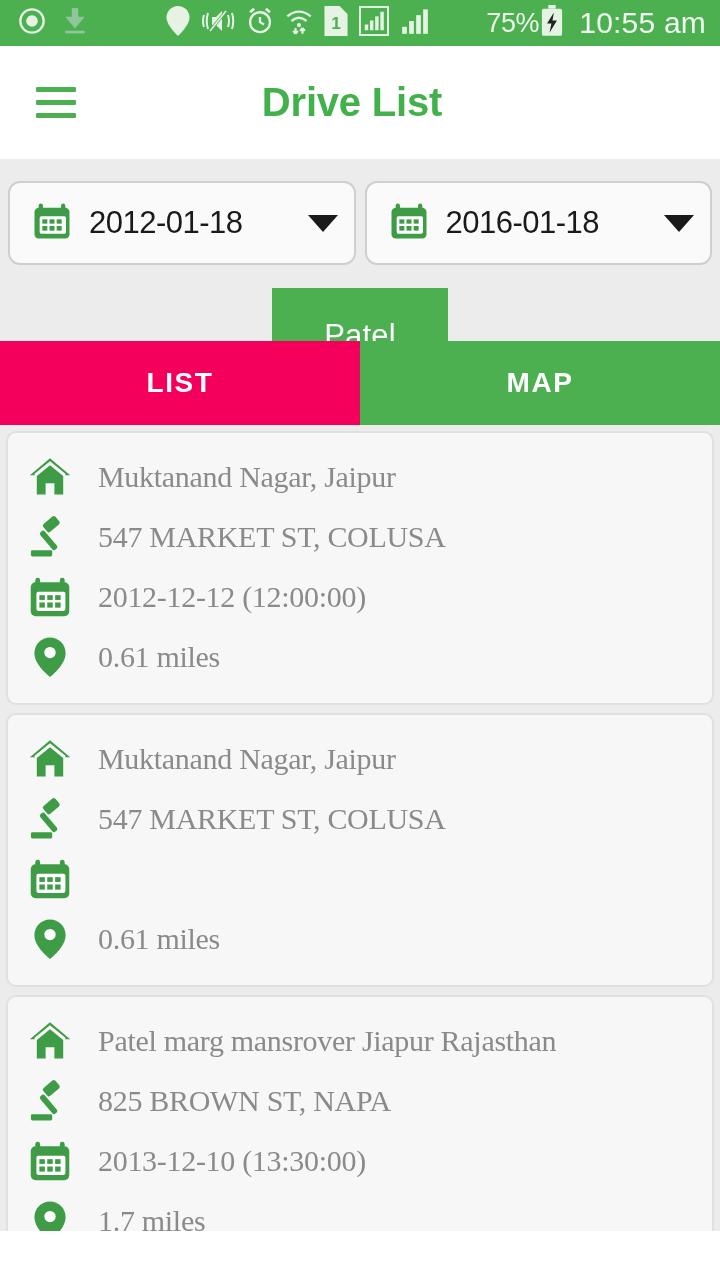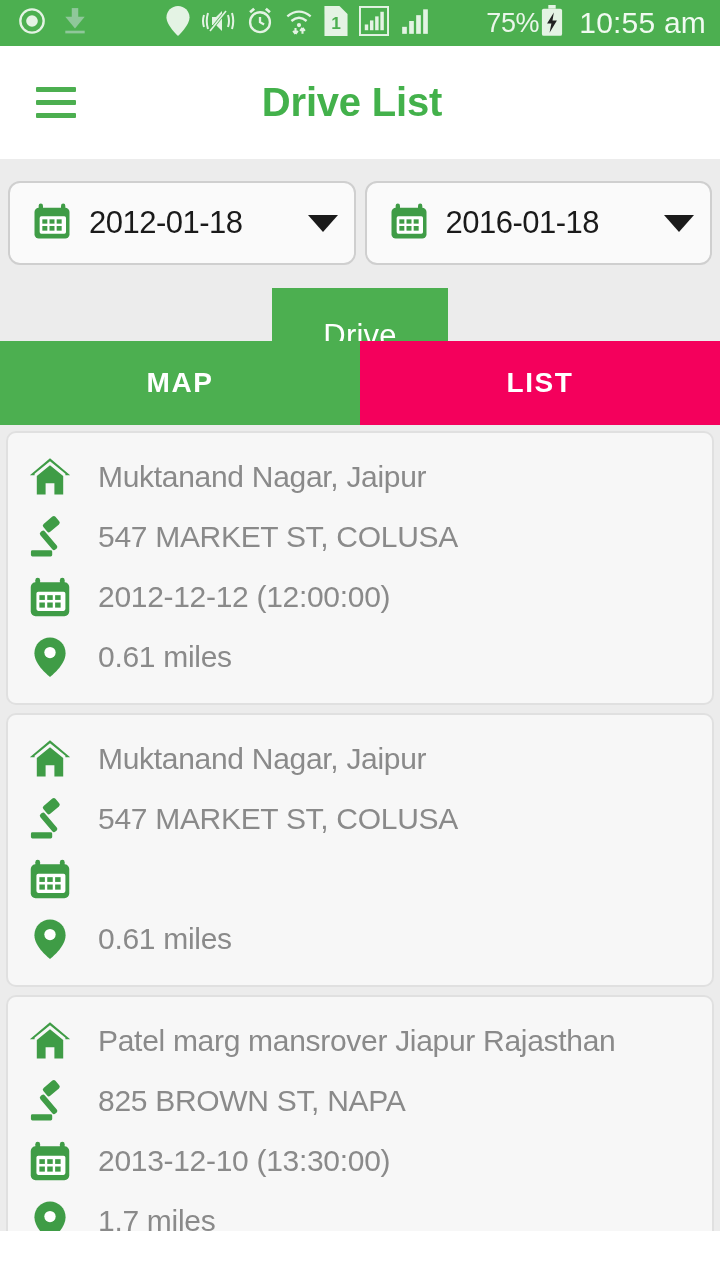--- a/index.html
+++ b/index.html
@@ -139,20 +139,21 @@
   }
   .tab.active { background: #F4005C; }
   .tab.inactive { background: #4CAF50; }
 
   
   .list-area {
     background: #ececec;
     padding: 6px 6px 0 6px;
     height: calc(1280px - 46px - 113px - 231px - 84px);
     overflow: hidden;
+    font-family: Liberation Serif, serif;
   }
   .card {
     background: #f7f7f7;
     border: 2px solid #e0e0e0;
     border-radius: 10px;
     padding: 14px 0 16px 0;
     margin-bottom: 8px;
   }
   .card-row {
     display: flex;
@@ -316,27 +317,27 @@
             <rect x="14.8" y="15" width="3" height="2.8"></rect>
           </g>
         </svg>
       </span>
       <span class="date-label">2016-01-18</span>
       <span class="caret"></span>
     </div>
   </div>
 
   <div class="search-wrap">
-    <button class="search-btn">Drive</button>
+    <button class="search-btn">Patel</button>
   </div>
 </div>
 
 <div class="tabs">
+  <div class="tab active">LIST</div>
   <div class="tab inactive">MAP</div>
-  <div class="tab active">LIST</div>
 </div>
 
 <div class="list-area">
 
   <div class="card">
     <div class="card-row">
       <span class="card-icon">
         <svg width="44" height="44" viewBox="0 0 24 24">
           <path d="M12 1.8 L1 11 L3.6 11 L3.6 10.2 L12 3.4 L20.4 10.2 L20.4 11 L23 11 Z" fill="#3f9c46"></path>
           <path d="M12 5.6 L4.8 11.4 L4.8 21.5 L9.6 21.5 L9.6 15.4 L14.4 15.4 L14.4 21.5 L19.2 21.5 L19.2 11.4 Z" fill="#3f9c46"></path>

